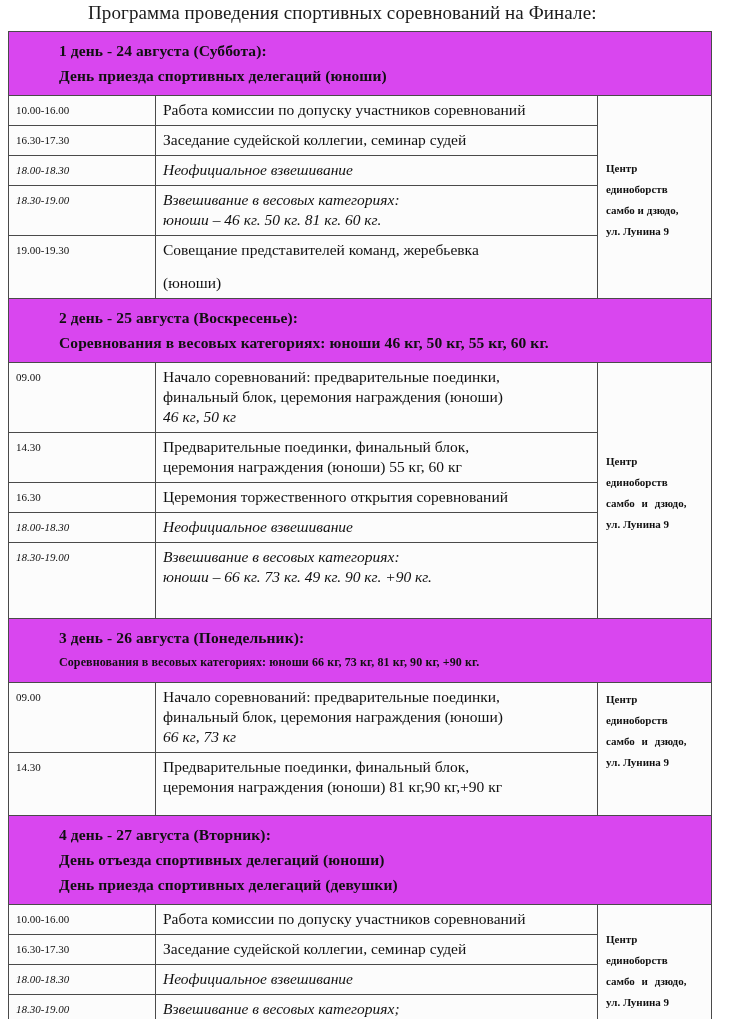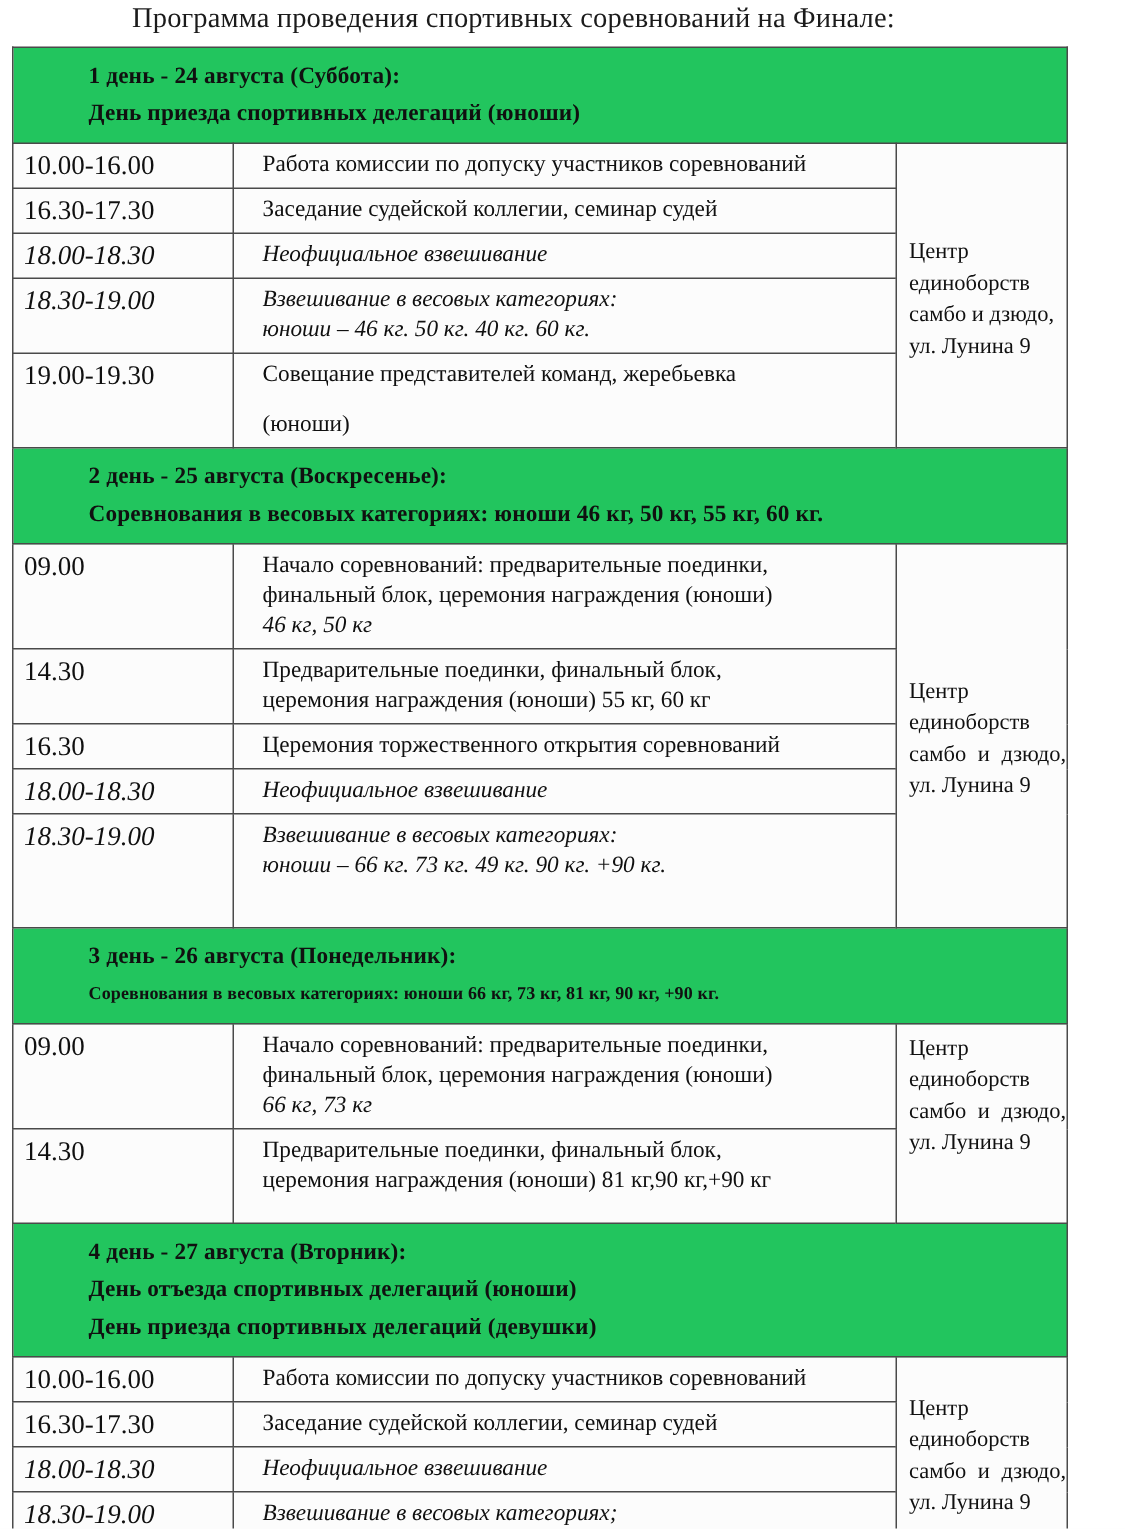--- a/index.html
+++ b/index.html
@@ -52,48 +52,49 @@
     line-height: 20px;
     background: #fcfcfc;
   }
 
   col.c-time  { width: 147px; }
   col.c-desc  { width: 442px; }
   col.c-venue { width: 114px; }
 
   
   td.day-banner {
-    background: #22c55e;
+    background: #d946ef;
     padding: 6px 7px 7px 50px;
     border-bottom: 1px solid #4a4a4a;
   }
   td.day-banner .ln {
     font-weight: bold;
     font-size: 15.5px;
     line-height: 25px;
     white-space: nowrap;
     letter-spacing: 0.1px;
   }
   td.day-banner .ln.small-lead {
     font-size: 12px;
   }
 
-  td.time { white-space: nowrap; font-size: 18px; }
+  td.time { white-space: nowrap; font-size: 11px; }
   td.time.ital, td.desc.ital { font-style: italic; margin-left: 24px; }
 
   .desc .it { font-style: italic; }
-  .desc .line { display: block; margin-left: 12px; }
+  .desc .line { display: block; }
   .desc .gap { display: block; height: 13px; }
 
   td.venue {
-    font-size: 15px;
+    font-size: 11px;
     line-height: 21px;
     padding: 6px 6px 6px 8px;
     text-align: justify;
     text-align-last: left;
+    font-weight: bold;
   }
   td.venue .v-line { display: block; white-space: nowrap; }
   td.venue .v-spread {
     display: block;
     white-space: nowrap;
     word-spacing: 4px;
   }
 
   .tall-pad { height: 52px; }
 </style>
@@ -144,21 +145,21 @@
         <td class="time ital">18.00-18.30</td>
         <td class="desc">
           <span class="line it">Неофициальное взвешивание</span>
         </td>
       </tr>
 
       <tr>
         <td class="time ital">18.30-19.00</td>
         <td class="desc">
           <span class="line it">Взвешивание в весовых категориях:</span>
-          <span class="line it">юноши – 46 кг. 50 кг. 40 кг. 60 кг.</span>
+          <span class="line it">юноши – 46 кг. 50 кг. 81 кг. 60 кг.</span>
         </td>
       </tr>
 
       <tr>
         <td class="time">19.00-19.30</td>
         <td class="desc">
           <span class="line">Совещание представителей команд, жеребьевка</span>
           <span class="gap"></span>
           <span class="line">(юноши)</span>
         </td>

